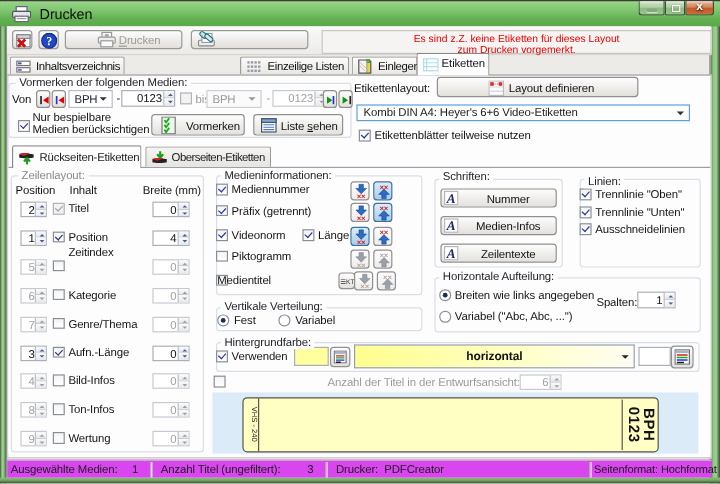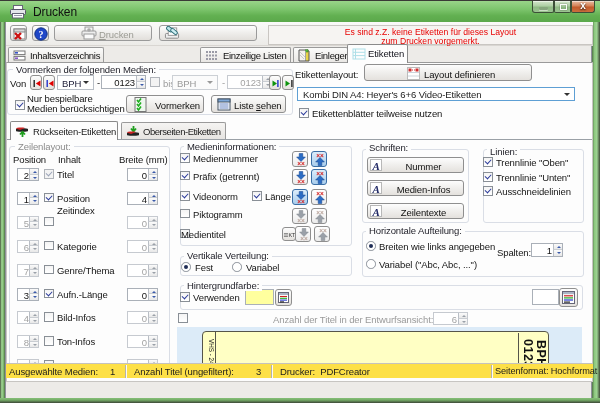--- a/index.html
+++ b/index.html
@@ -27,21 +27,21 @@
 .tbtn{position:absolute;top:3px;height:16px;white-space:nowrap;border:1px solid #9a9a9a;border-radius:3px;background:linear-gradient(180deg,#fefefe,#f0efed 45%,#e2dfdb);}
 #warn{position:absolute;left:262px;top:3px;width:325px;height:20px;border:1px solid #c9c6c2;background:#f6f4f2;color:#e80000;text-align:center;font-size:8.6px;line-height:9px;padding-top:2px;letter-spacing:0;}
 
 #tabrow{position:absolute;left:0;top:25px;width:587px;height:15px;}
 .tab{position:absolute;top:0;height:15px;border:1px solid #9a9a9a;border-bottom:none;border-radius:2px 2px 0 0;background:linear-gradient(180deg,#fbfbfa,#e9e7e4);color:#111;}
 .tab span{position:absolute;top:2px;white-space:nowrap;letter-spacing:-0.3px;}
 #tabact{position:absolute;left:341px;top:-3px;width:61px;height:19px;background:#fdfdfd;border:1px solid #8a8a8a;border-bottom:none;border-radius:2px 2px 0 0;z-index:5;}
 
 #panel{position:absolute;left:0;top:40px;width:587px;height:320px;background:#fdfdfd;border:1px solid #c7c5c2;border-top:1px solid #9a9a9a;}
 
-#status{position:absolute;left:0;top:341px;width:587px;height:15px;background:#fde047;border-top:1px solid #c5c2bd;}
+#status{position:absolute;left:0;top:361px;width:587px;height:15px;background:#d946ef;border-top:1px solid #c5c2bd;}
 #status span{white-space:nowrap;}
 .stsep{position:absolute;top:1px;height:13px;width:2px;border-left:1px solid #b5b2ac;border-right:1px solid #fbfaf8;}
 
 .gb{position:absolute;border:1px solid #dadee6;border-radius:3px;}
 .gblabel{position:absolute;background:#fdfdfd;padding:0 3px;color:#23232c;white-space:nowrap;z-index:2;}
 .cb{position:absolute;width:9.5px;height:9.5px;border:1px solid #898f96;background:linear-gradient(180deg,#f4f4f4,#fff);}
 .cb.on::after{content:"";position:absolute;left:0.8px;top:1.2px;width:5px;height:2.8px;border-left:1.5px solid #2a3a9a;border-bottom:1.5px solid #2a3a9a;transform:rotate(-48deg);}
 .cb.dis{background:#f3f3f3;border-color:#b0b4ba;}
 .cb.dis.on::after{border-color:#9aa3b8;}
 .rad{position:absolute;width:9.5px;height:9.5px;border:1px solid #8a9099;border-radius:50%;background:#fff;}
@@ -536,20 +536,24 @@
       <div class="btn" style="left:268px;top:226px;width:17px;height:17px;">
         <svg class="abs" style="left:2px;top:2px" width="11" height="11" viewBox="0 0 11 11">
             <rect x="0.5" y="0.5" width="10" height="10" fill="#fff" stroke="#667"></rect>
             <rect x="1" y="1" width="9" height="2" fill="#aab4c4"></rect>
             <path d="M2 4.5 H9" stroke="#cc2222" stroke-width="1.1"></path>
             <path d="M2 6.3 H9" stroke="#22aa22" stroke-width="1.1"></path>
             <path d="M2 8.1 H9" stroke="#2233cc" stroke-width="1.1"></path>
             <path d="M2 9.9 H6" stroke="#222" stroke-width="1.1"></path>
           </svg>
       </div>
+      <div class="abs" style="left:288px;top:224px;width:234px;height:20px;border:1px solid #98a0ae;background:linear-gradient(90deg,#ffff8e,#ffffc8 60%,#fffdf2);">
+        <span class="abs" style="left:0;width:100%;text-align:center;top:4px;font-weight:bold;font-size:10px;color:#111;">horizontal</span>
+        <span class="abs" style="right:4px;top:8px;border-left:3.5px solid transparent;border-right:3.5px solid transparent;border-top:3.5px solid #222;"></span>
+      </div>
       <div class="abs" style="left:525px;top:226px;width:27px;height:16px;border:1px solid #aab0b8;background:#fff;"></div>
       <div class="btn" style="left:552px;top:225px;width:19px;height:19px;">
         <svg class="abs" style="left:2px;top:2px" width="13" height="13" viewBox="0 0 13 13">
             <rect x="0.5" y="0.5" width="12" height="12" fill="#fff" stroke="#667"></rect>
             <rect x="1" y="1" width="11" height="2.2" fill="#aab4c4"></rect>
             <path d="M2 4.8 H11" stroke="#cc2222" stroke-width="1.2"></path>
             <path d="M2 6.9 H11" stroke="#22aa22" stroke-width="1.2"></path>
             <path d="M2 9 H11" stroke="#2233cc" stroke-width="1.2"></path>
             <path d="M2 11.1 H8" stroke="#222" stroke-width="1.2"></path>
           </svg>

